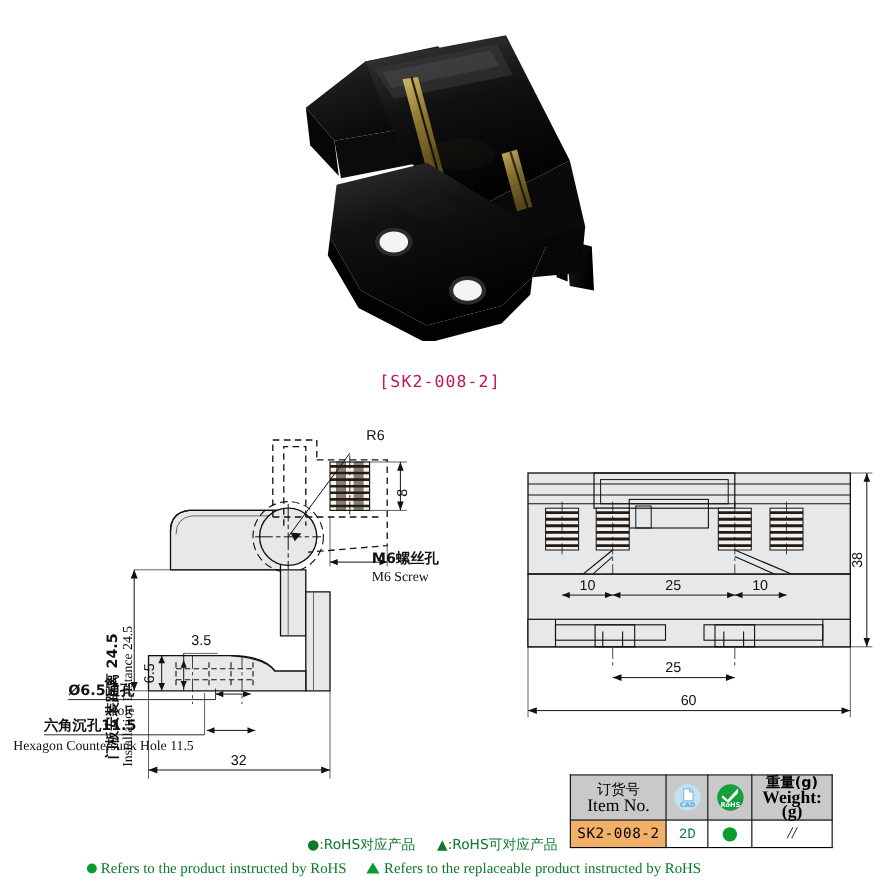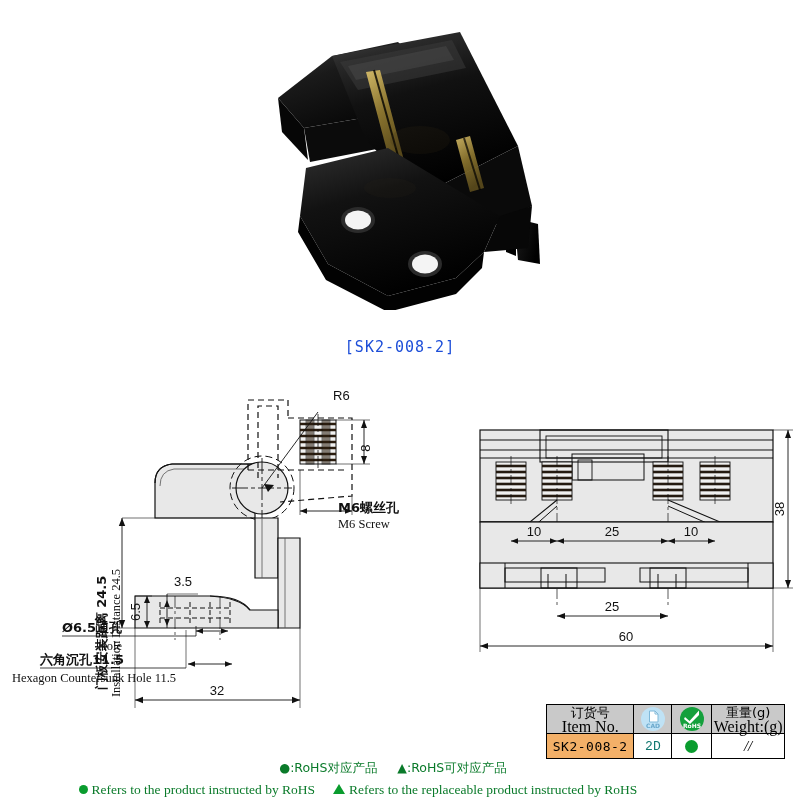--- a/index.html
+++ b/index.html
@@ -20,40 +20,40 @@
     position: absolute; left: 270px; top: 20px;
     width: 280px; height: 290px;
   }
   #photo-svg { display: block; }
 
   
   #part-caption {
     position: absolute; left: 0; top: 338px; width: 800px;
     text-align: center;
     font-family: "DejaVu Sans Mono", "Liberation Mono", monospace;
-    font-size: 15px; letter-spacing: 1px; color: #1d4ed8;
+    font-size: 15px; letter-spacing: 1px; color: #be185d;
   }
 
   
   #drawings { position: absolute; left: 0; top: 378px; width: 636px; height: 350px; }
   #drawings svg { display: block; }
 
   .dimtxt {
     font-family: "Liberation Sans", "DejaVu Sans", sans-serif;
     font-size: 13px; fill: #111; }
   .cn {
     font-family: "DejaVu Sans", "Liberation Sans", sans-serif;
     font-size: 13px; font-weight: bold; fill: #111; }
   .en {
     font-family: "Liberation Serif", "DejaVu Serif", serif;
     font-size: 12.5px; fill: #111; }
 
   
   #spec-table {
-    position: absolute; left: 546px; top: 704px;
+    position: absolute; left: 518px; top: 704px;
     width: 239px;
     border-collapse: collapse;
     font-size: 11px;
   }
   #spec-table td, #spec-table th {
     border: 1px solid #000;
     padding: 0;
     text-align: center;
     vertical-align: middle;
   }
@@ -76,21 +76,21 @@
     font-family: Liberation Mono, monospace;
     font-size: 13px; color: #0f766e;
   }
   #cell-weight {
     font-family: "Liberation Serif", "DejaVu Serif", serif;
     font-size: 15px; font-style: italic; color: #000;
   }
   .col-item { width: 88px; }
   .col-cad  { width: 38px; }
   .col-rohs { width: 40px; }
-  .col-wt   { width: 73px; }
+  .col-wt   { width: 73px; font-weight: bold; }
 
   .icon-cad-circle {
     display:inline-block; width:24px; height:24px; border-radius:50%;
     background:#bfe2f5; position:relative; vertical-align:middle;
   }
   .icon-rohs-circle {
     display:inline-block; width:24px; height:24px; border-radius:50%;
     background:#14a03c; position:relative; vertical-align:middle;
   }
   .dot-green {

